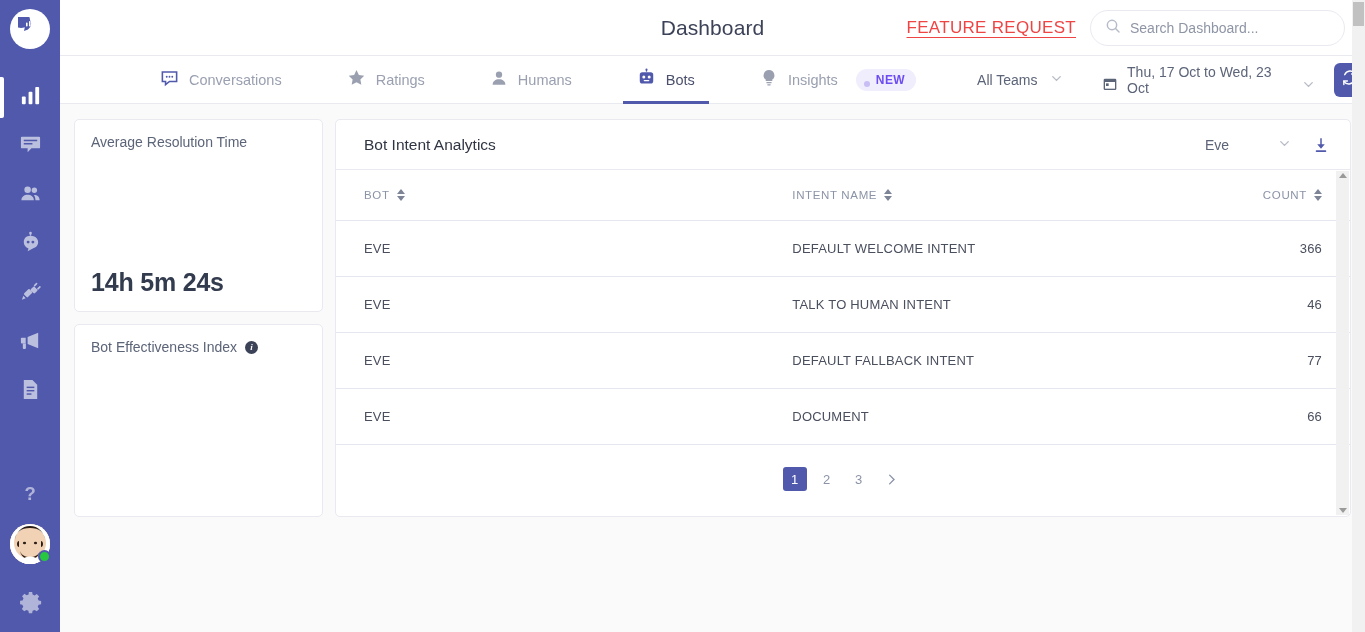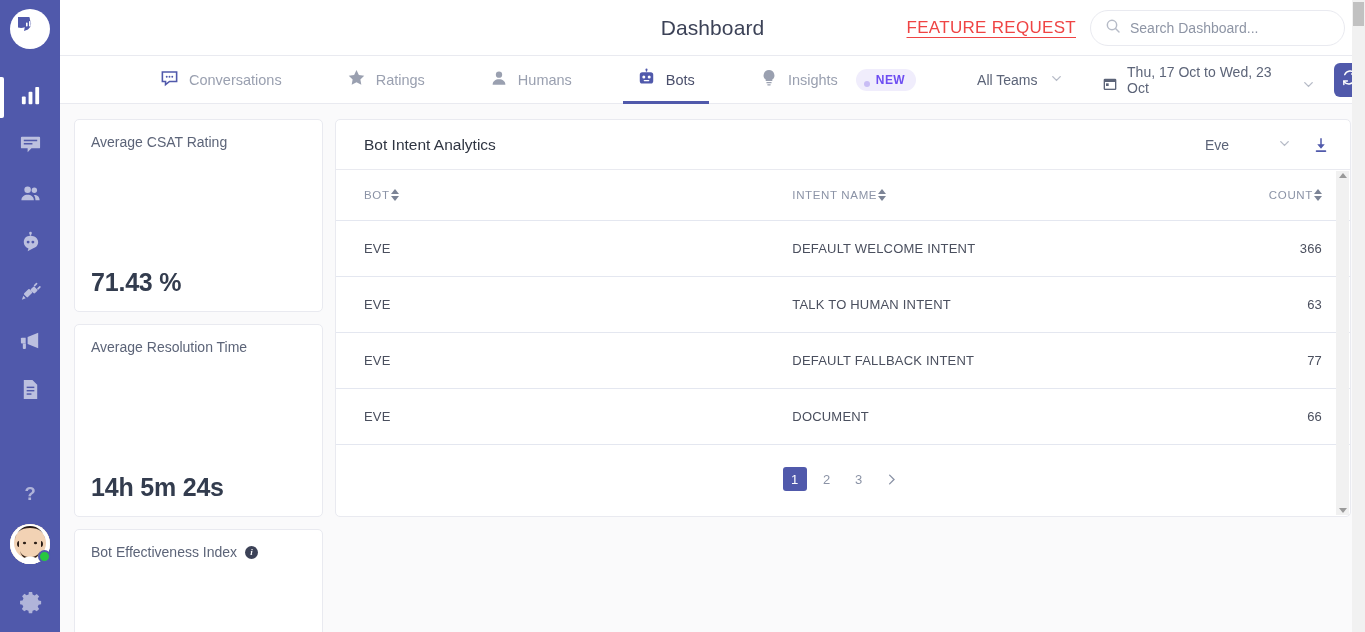--- a/index.html
+++ b/index.html
@@ -157,21 +157,21 @@
   }
   .panel-title { font-size: 15.5px; color: #2f3542; font-weight: 400; }
   .panel-head-right { margin-left: auto; display: flex; align-items: center; gap: 4px; }
   .dl-btn { padding: 4px 6px; cursor: pointer; display: flex; align-items: center; }
 
   table.tbl { width: 100%; border-collapse: collapse; table-layout: fixed; }
   table.tbl th {
     font-size: 11.5px; color: #8b93a6; font-weight: 400; letter-spacing: .65px;
     text-align: left; padding: 19px 0 19px 0; border-bottom: 1px solid #e4e7f0;
   }
-  .th-in { display: flex; align-items: center; gap: 1px; }
+  .th-in { display: flex; align-items: center; gap: 7px; }
   .th-in.right { justify-content: flex-end; }
   table.tbl td {
     font-size: 13px; color: #4a4f5e; padding: 20px 0;
     border-bottom: 1px solid #e4e7f0; letter-spacing: .2px;
   }
   td.num, th .right { text-align: right; }
   .pad-l { padding-left: 28px !important; }
   .pad-r { padding-right: 28px !important; }
 
   .sort-ico { display: inline-flex; flex-direction: column; gap: 2px; }
@@ -438,26 +438,20 @@
             </svg>
           </span>
         </div>
       </div>
     </div>
 
     <div class="content">
       <div class="grid-top">
 
         <div class="cards-col">
-          <div class="card">
-            <div class="card-title">
-                <span>Average CSAT Rating</span>
-              </div>
-            <div class="card-value">71.43 %</div>
-          </div>
           <div class="card">
             <div class="card-title">
                 <span>Average Resolution Time</span>
               </div>
             <div class="card-value">14h 5m 24s</div>
           </div>
           <div class="card">
             <div class="card-title">
               <span>Bot Effectiveness Index</span>
               <span class="info-ico">i</span>
@@ -522,21 +516,21 @@
             </thead>
             <tbody>
               <tr>
                 <td class="pad-l">EVE</td>
                 <td>DEFAULT WELCOME INTENT</td>
                 <td class="num pad-r">366</td>
               </tr>
               <tr>
                 <td class="pad-l">EVE</td>
                 <td>TALK TO HUMAN INTENT</td>
-                <td class="num pad-r">63</td>
+                <td class="num pad-r">46</td>
               </tr>
               <tr>
                 <td class="pad-l">EVE</td>
                 <td>DEFAULT FALLBACK INTENT</td>
                 <td class="num pad-r">77</td>
               </tr>
               <tr>
                 <td class="pad-l">EVE</td>
                 <td>DOCUMENT</td>
                 <td class="num pad-r">66</td>

